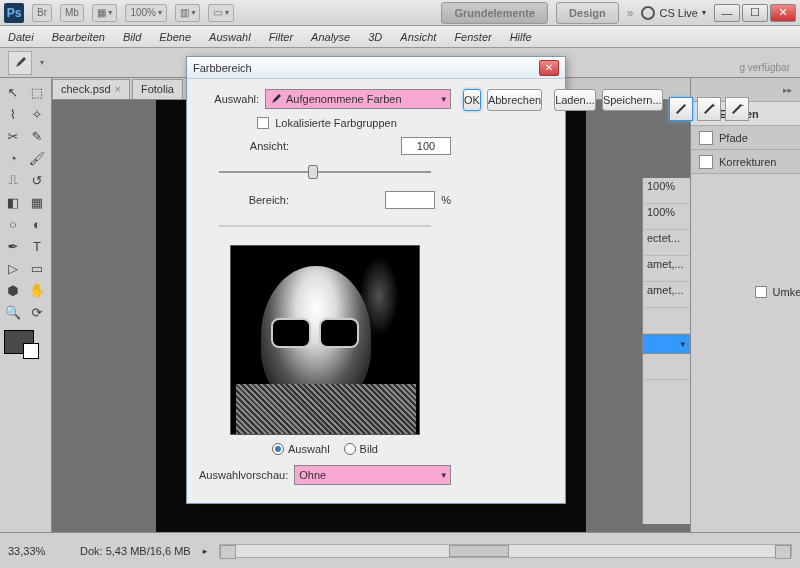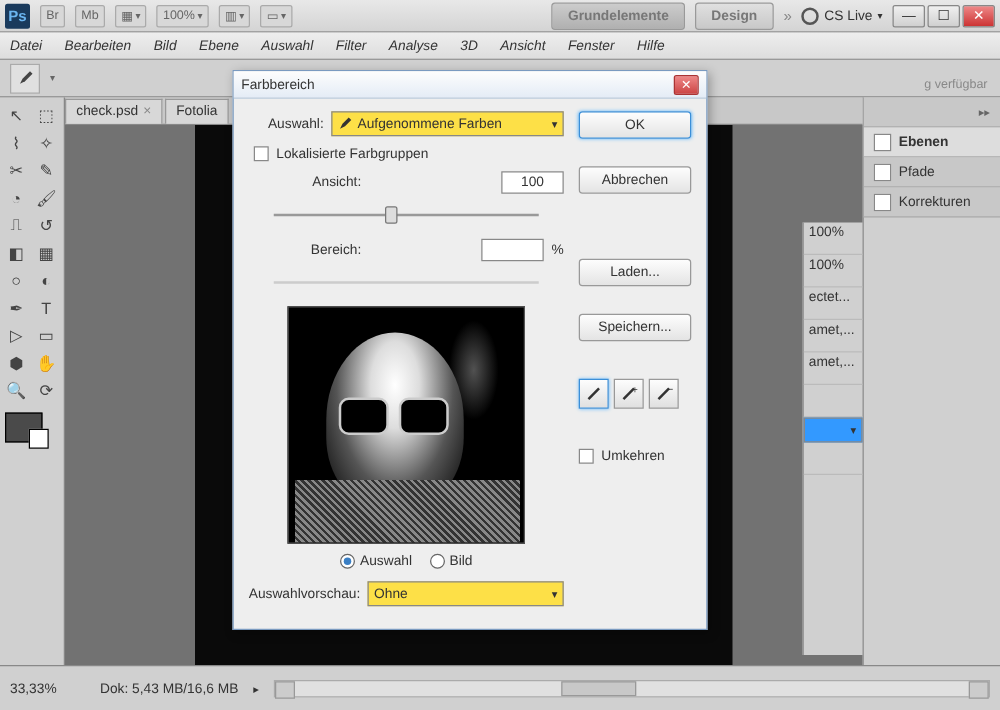--- a/index.html
+++ b/index.html
@@ -48,26 +48,26 @@
 .layers-stub{width:48px;position:absolute;right:110px;top:100px;bottom:22px;background:#d0d0d0;border-left:1px solid #888;}
 .ls-row{height:26px;border-bottom:1px solid #bbb;font-size:9px;padding:2px 4px;overflow:hidden;position:relative;}
 .ls-row.sel{background:#3399ff;}
 
 .dialog{position:absolute;left:186px;top:56px;width:380px;background:#eee;border:1px solid #7a9ac0;box-shadow:2px 2px 8px rgba(0,0,0,.3);z-index:100;}
 .dlg-title{height:22px;background:linear-gradient(#fdfdfd,#e4ecf6);border-bottom:1px solid #bcd;display:flex;align-items:center;padding:0 6px;}
 .dlg-title span{flex:1;}
 .dlg-x{width:20px;height:16px;background:linear-gradient(#e88,#c44);color:#fff;border:1px solid #a33;display:flex;align-items:center;justify-content:center;font-size:10px;border-radius:2px;}
 .dlg-body{padding:10px 12px;display:flex;gap:12px;}
 .dlg-left{flex:1;}
-.dlg-right{width:90px;display:flex;flex-direction:column;gap:22px;}
+.dlg-right{width:90px;display:flex;flex-direction:row;gap:6px;}
 .dlg-btn{height:22px;background:linear-gradient(#fdfdfd,#e4e4e4);border:1px solid #999;border-radius:3px;display:flex;align-items:center;justify-content:center;}
 .dlg-btn.primary{border:1px solid #3b8fd8;box-shadow:0 0 3px #6bf;}
-.row{display:flex;align-items:center;gap:6px;margin-bottom:8px;}
+.row{display:flex;align-items:center;gap:6px;margin-bottom:8px;justify-content:center;}
 .lbl{min-width:60px;text-align:right;}
-.sel{flex:1;height:20px;background:#fde047;border:1px solid #888;display:flex;align-items:center;padding:0 4px;gap:4px;}
+.sel{flex:1;height:20px;background:#f9a8d4;border:1px solid #888;display:flex;align-items:center;padding:0 4px;gap:4px;}
 .sel::after{content:"▾";margin-left:auto;font-size:9px;}
 .chk{width:12px;height:12px;border:1px solid #888;background:#fff;display:inline-block;}
 .num{width:50px;height:18px;background:#fff;border:1px solid #888;text-align:center;}
 .slider{height:18px;position:relative;margin:4px 20px 10px;}
 .slider-track{position:absolute;top:8px;left:0;right:0;height:2px;background:#999;}
 .slider-thumb{position:absolute;top:2px;left:42%;width:10px;height:14px;background:#ddd;border:1px solid #777;border-radius:2px;}
 .disabled{color:#aaa;}
 .preview{width:190px;height:190px;background:#000;margin:6px auto 8px;border:1px solid #555;position:relative;overflow:hidden;}
 .preview .face{position:absolute;left:30px;top:20px;width:110px;height:140px;background:radial-gradient(ellipse at 50% 30%,#fff 0%,#ddd 25%,#555 60%,#000 100%);border-radius:50% 50% 40% 40%;}
 .preview .glasses{position:absolute;left:40px;top:72px;width:88px;height:28px;}

